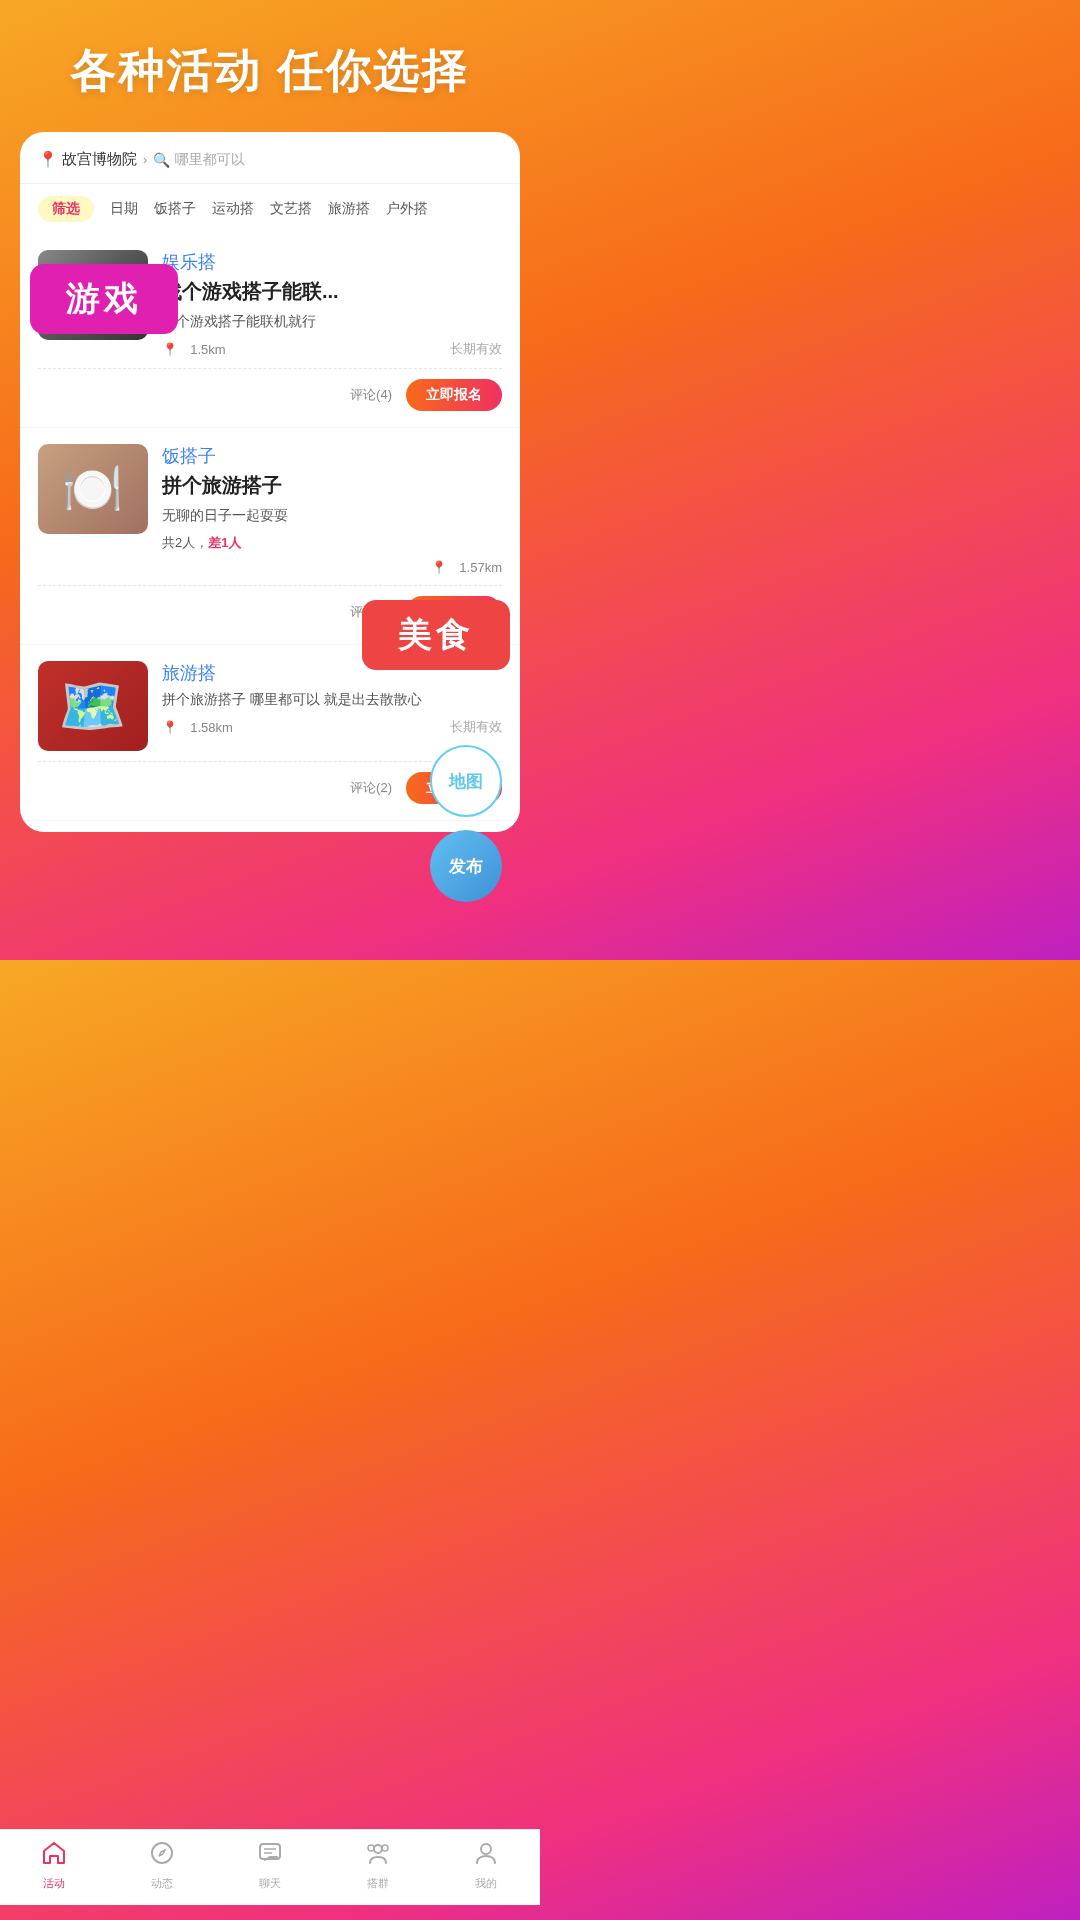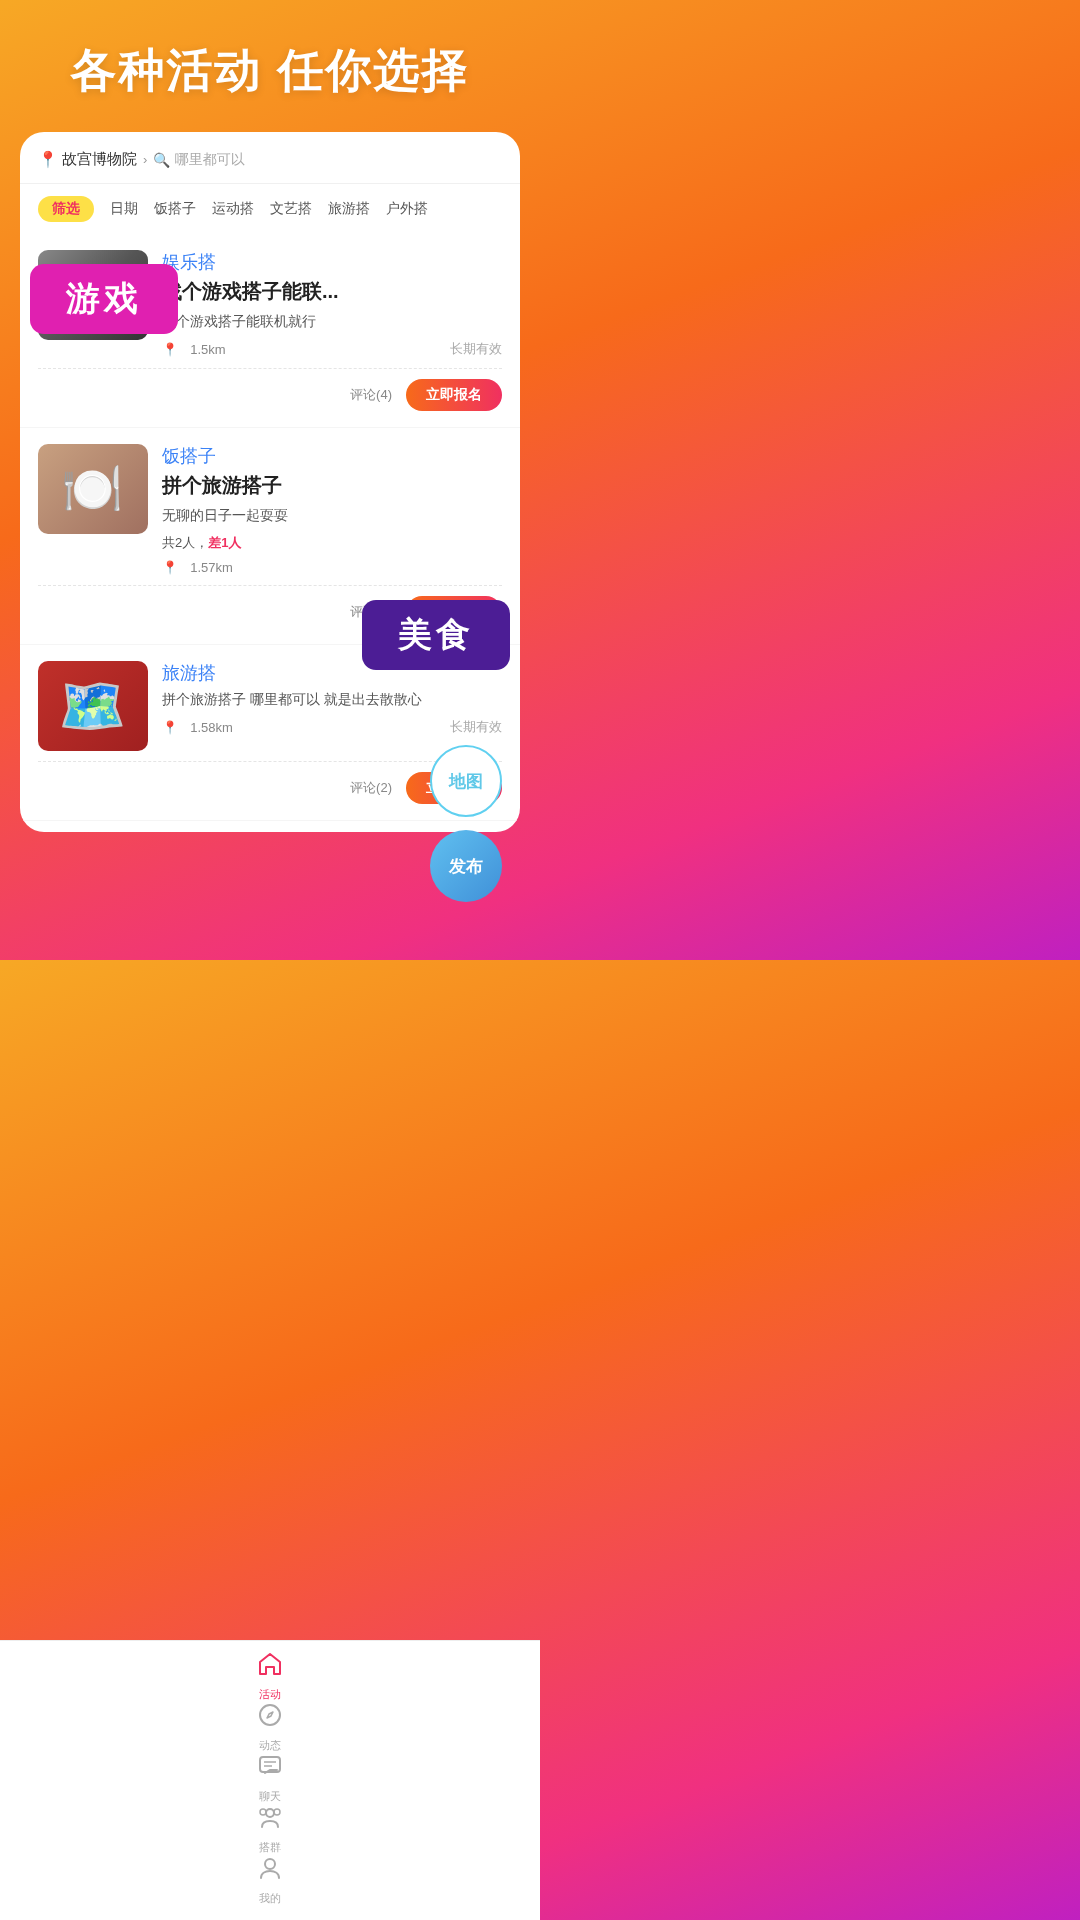--- a/index.html
+++ b/index.html
@@ -62,21 +62,21 @@
       align-items: center;
       gap: 16px;
       padding: 12px 18px;
       overflow-x: auto;
       white-space: nowrap;
       scrollbar-width: none;
     }
     .filter-row::-webkit-scrollbar { display: none; }
 
     .filter-tag-active {
-      background: #fde047;
+      background: #fef9c3;
       color: #f03060;
       border-radius: 20px;
       padding: 4px 14px;
       font-size: 14px;
       font-weight: 600;
       cursor: pointer;
     }
     .filter-tag {
       color: #555;
       font-size: 14px;
@@ -175,20 +175,21 @@
       line-height: 1.5;
       margin-bottom: 8px;
     }
 
     .activity-meta {
       display: flex;
       align-items: center;
       gap: 12px;
       font-size: 13px;
       color: #888;
+      justify-content: flex-end;
     }
 
     .participants {
       font-size: 13px;
       color: #555;
       margin-bottom: 8px;
     }
     .participants .diff { color: #f03060; font-weight: 600; }
 
     .activity-footer {
@@ -229,21 +230,21 @@
       border-radius: 14px;
       padding: 12px 36px;
       z-index: 10;
       letter-spacing: 4px;
     }
 
     .float-label-food {
       position: absolute;
       right: 30px;
       top: 600px;
-      background: #4c1d95;
+      background: #ef4444;
       color: white;
       font-size: 34px;
       font-weight: 900;
       border-radius: 14px;
       padding: 12px 36px;
       z-index: 10;
       letter-spacing: 4px;
     }
 
     .float-label-travel {
@@ -293,30 +294,29 @@
       font-size: 17px;
       color: white;
       font-weight: 600;
       z-index: 10;
       cursor: pointer;
     }
 
     
     .bottom-nav {
       position: fixed;
-      bottom: 0;
+      bottom: 15px;
       left: 0;
       width: 540px;
       background: white;
       border-top: 1px solid #eee;
       display: flex;
       justify-content: space-around;
       padding: 10px 0 14px;
       z-index: 100;
-      flex-direction: column;
     }
 
     .nav-item {
       display: flex;
       flex-direction: column;
       align-items: center;
       gap: 4px;
       cursor: pointer;
     }
 

